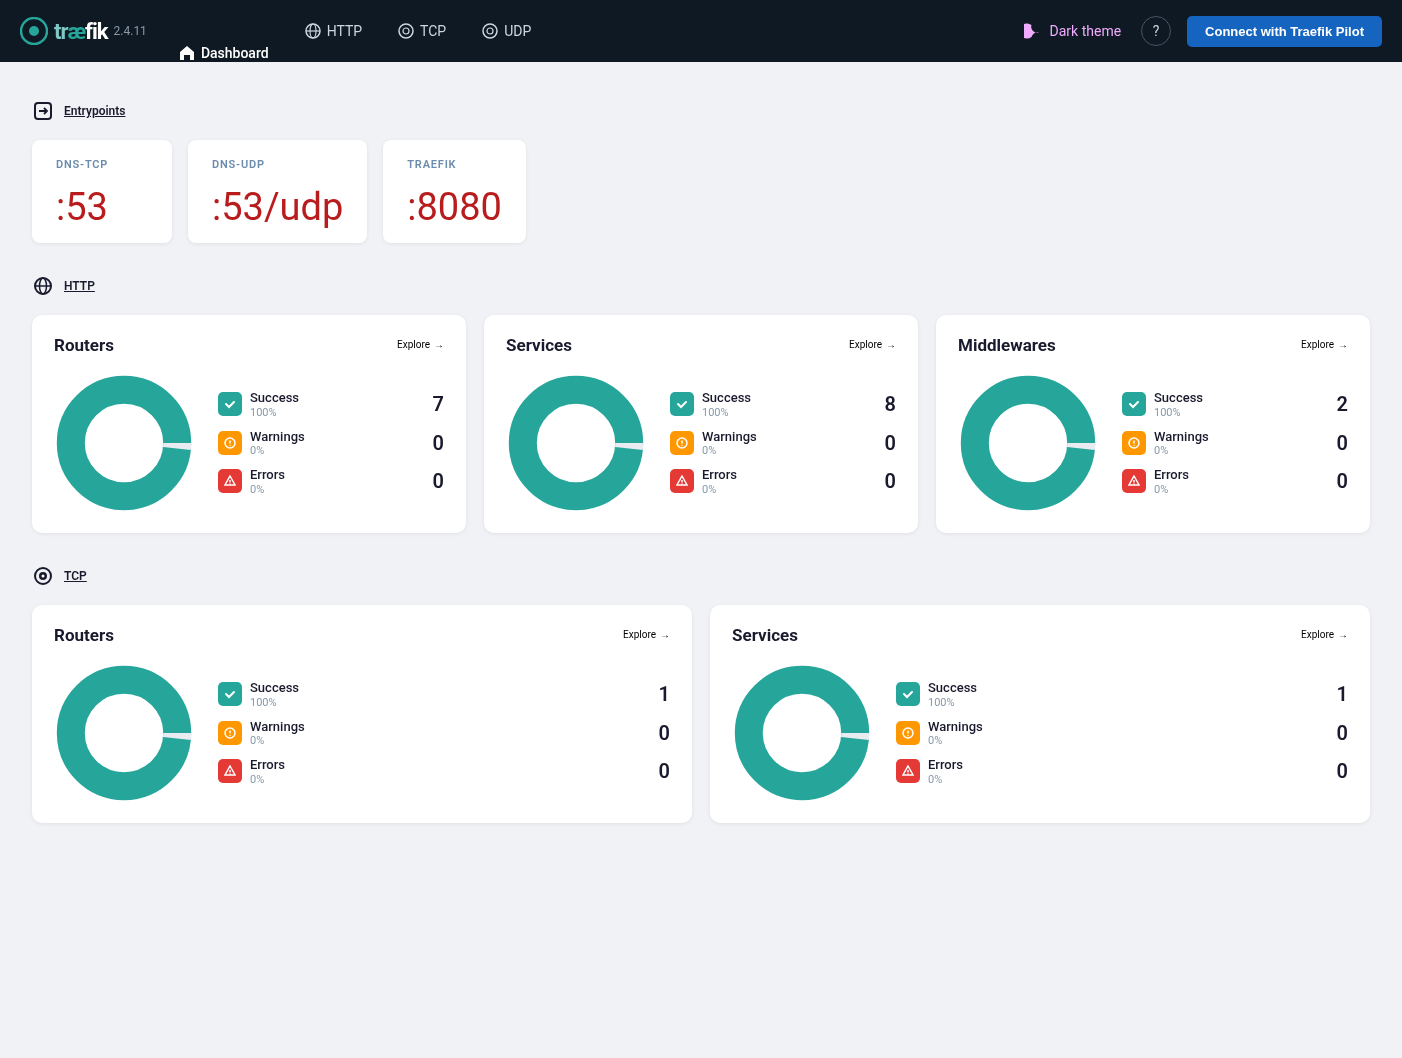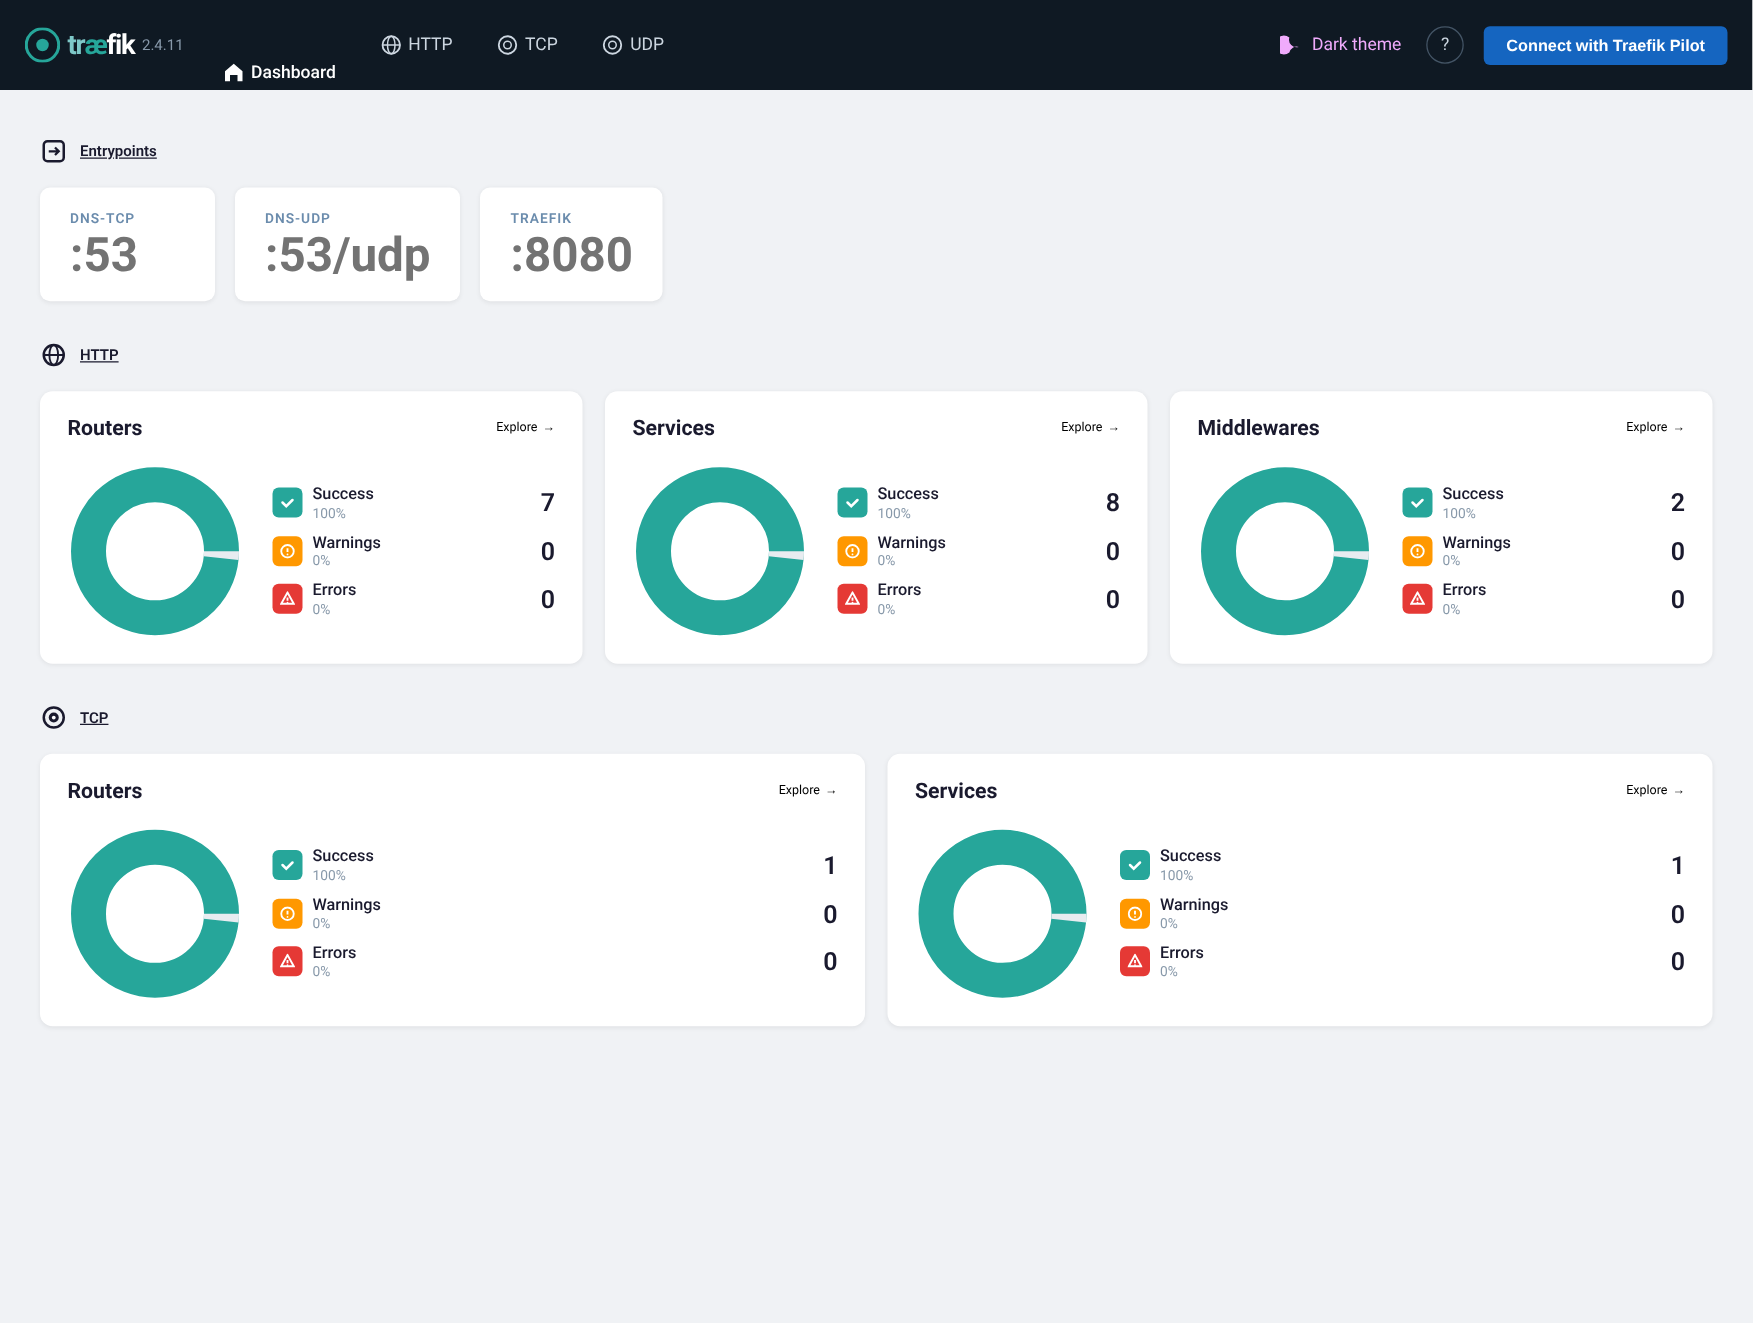--- a/index.html
+++ b/index.html
@@ -1,21 +1,21 @@
 <!DOCTYPE html>
 <html><head>
   <meta charset="utf-8">
   <style>
     * { box-sizing: border-box; margin: 0; padding: 0; }
     body { font-family: -apple-system, BlinkMacSystemFont, 'Segoe UI', Roboto, sans-serif; background: #f0f2f5; color: #1a1a2e; }
 
     
     nav {
       background: #0f1923;
-      height: 72px;
+      height: 62px;
       display: flex;
       align-items: center;
       padding: 16px 20px;
       gap: 8px;
     }
     .nav-logo {
       display: flex;
       align-items: center;
       gap: 6px;
       margin-right: 10px;
@@ -106,26 +106,26 @@
       border-radius: 8px;
       padding: 18px 24px 14px;
       min-width: 140px;
       box-shadow: 0 1px 4px rgba(0,0,0,0.07);
     }
     .entry-card-label {
       font-size: 11px;
       font-weight: 600;
       color: #6b8cad;
       letter-spacing: 0.8px;
-      margin-bottom: 4px;
+      margin-bottom: 16px;
     }
     .entry-card-value {
       font-size: 38px;
-      font-weight: 700;
-      color: #737373;
+      font-weight: 400;
+      color: #b91c1c;
       line-height: 1.1;
     }
 
     
     .cards-grid {
       display: flex;
       gap: 18px;
       margin-bottom: 32px;
       flex-wrap: wrap;
     }

